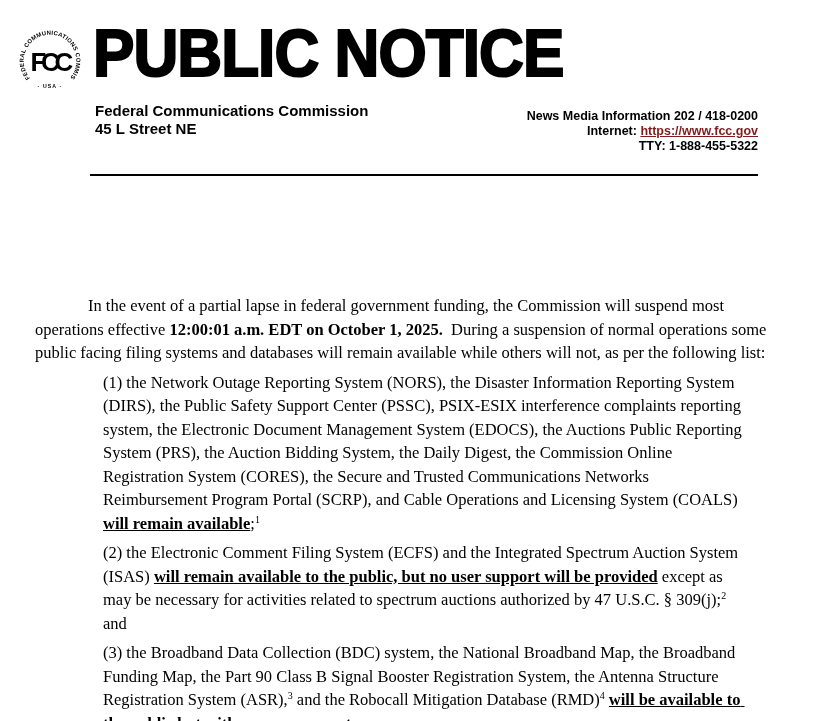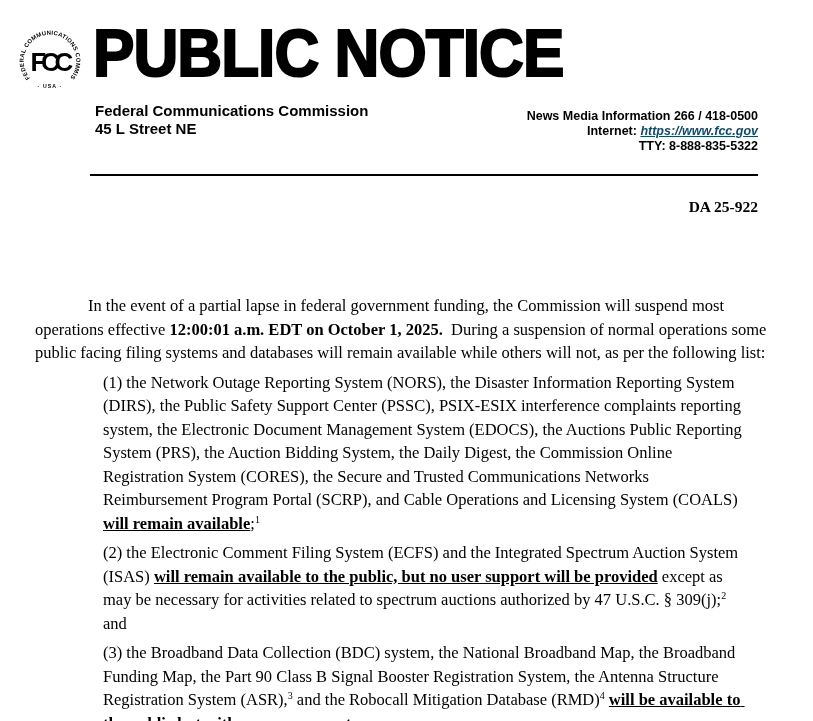--- a/index.html
+++ b/index.html
@@ -10,21 +10,21 @@
   
   .seal{position:absolute;left:13px;top:24px;width:74px;height:74px;}
   .masthead-title{position:absolute;left:93px;top:20px;white-space:nowrap;
         font-family:"Liberation Sans", sans-serif;font-weight:700;font-size:66px;line-height:1;
         letter-spacing:-1px;-webkit-text-stroke:2.1px #000;
         transform:scaleX(0.94);transform-origin:left top;}
   .address{position:absolute;left:95px;top:102px;
         font-family:"Liberation Sans", sans-serif;font-weight:700;font-size:15px;line-height:17.5px;}
   .contact{position:absolute;right:55px;top:109px;text-align:right;
         font-family:"Liberation Sans", sans-serif;font-weight:700;font-size:12.5px;line-height:14.8px;}
-  .contact a{color:#0c4a6e;text-decoration:underline;font-style:italic;}
+  .contact a{color:#7f1d1d;text-decoration:underline;}
 
   .rule{position:absolute;left:90px;right:55px;top:174px;border-top:2.2px solid #000;}
 
   .meta{position:absolute;right:55px;top:195px;text-align:right;
         font-weight:700;font-size:15.5px;line-height:24px;}
 
   .doc-title{position:absolute;left:35px;right:35px;top:257px;text-align:center;
         font-weight:700;font-size:15.5px;}
 
   .body{position:absolute;left:35px;top:294px;width:732px;
@@ -52,29 +52,28 @@
   </svg>
 
   <div class="masthead-title">PUBLIC NOTICE</div>
 
   <div class="address">
     <div>Federal Communications Commission</div>
     <div>45 L Street NE</div>
   </div>
 
   <div class="contact">
-    <div>News Media Information 266 / 418-0500</div>
+    <div>News Media Information 202 / 418-0200</div>
     <div><span>Internet: </span><a href="#">https://www.fcc.gov</a></div>
-    <div>TTY: 8-888-835-5322</div>
+    <div>TTY: 1-888-455-5322</div>
   </div>
 
   <div class="rule"></div>
 
   <div class="meta">
-    <div>DA 25-922</div>
   </div>
 
 
   <div class="body">
     <p class="intro"><span>In the event of a partial lapse in federal government funding, the Commission will suspend most operations effective </span><span class="b">12:00:01 a.m. EDT on October 1, 2025.</span><span>  During a suspension of normal operations some public facing filing systems and databases will remain available while others will not, as per the following list:</span></p>
     <p class="list-item"><span>(1) the Network Outage Reporting System (NORS), the Disaster Information Reporting System (DIRS), the Public Safety Support Center (PSSC), PSIX-ESIX interference complaints reporting system, the Electronic Document Management System (EDOCS), the Auctions Public Reporting System (PRS), the Auction Bidding System, the Daily Digest, the Commission Online Registration System (CORES), the Secure and Trusted Communications Networks Reimbursement Program Portal (SCRP), and Cable Operations and Licensing System (COALS) </span><span class="b u">will remain available</span><span>;</span><sup>1</sup></p>
     <p class="list-item"><span>(2) the Electronic Comment Filing System (ECFS) and the Integrated Spectrum Auction System (ISAS) </span><span class="b u">will remain available to the public, but no user support will be provided</span><span> except as may be necessary for activities related to spectrum auctions authorized by 47 U.S.C. § 309(j);</span><sup>2</sup><span> and</span></p>
     <p class="list-item"><span>(3) the Broadband Data Collection (BDC) system, the National Broadband Map, the Broadband Funding Map, the Part 90 Class B Signal Booster Registration System, the Antenna Structure Registration System (ASR),</span><sup>3</sup><span> and the Robocall Mitigation Database (RMD)</span><sup>4</sup><span> </span><span class="b u">will be available to the public but with no user support</span><span class="b">.</span></p>
   </div>
 

